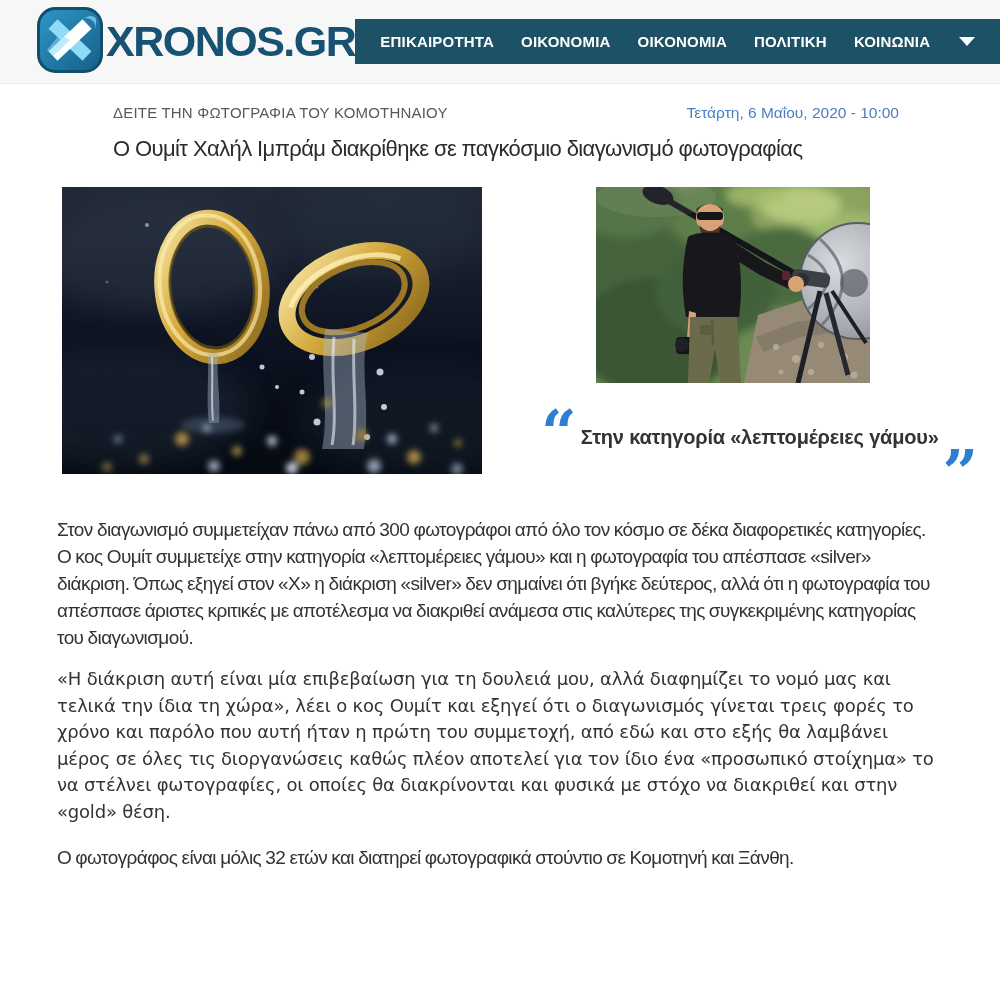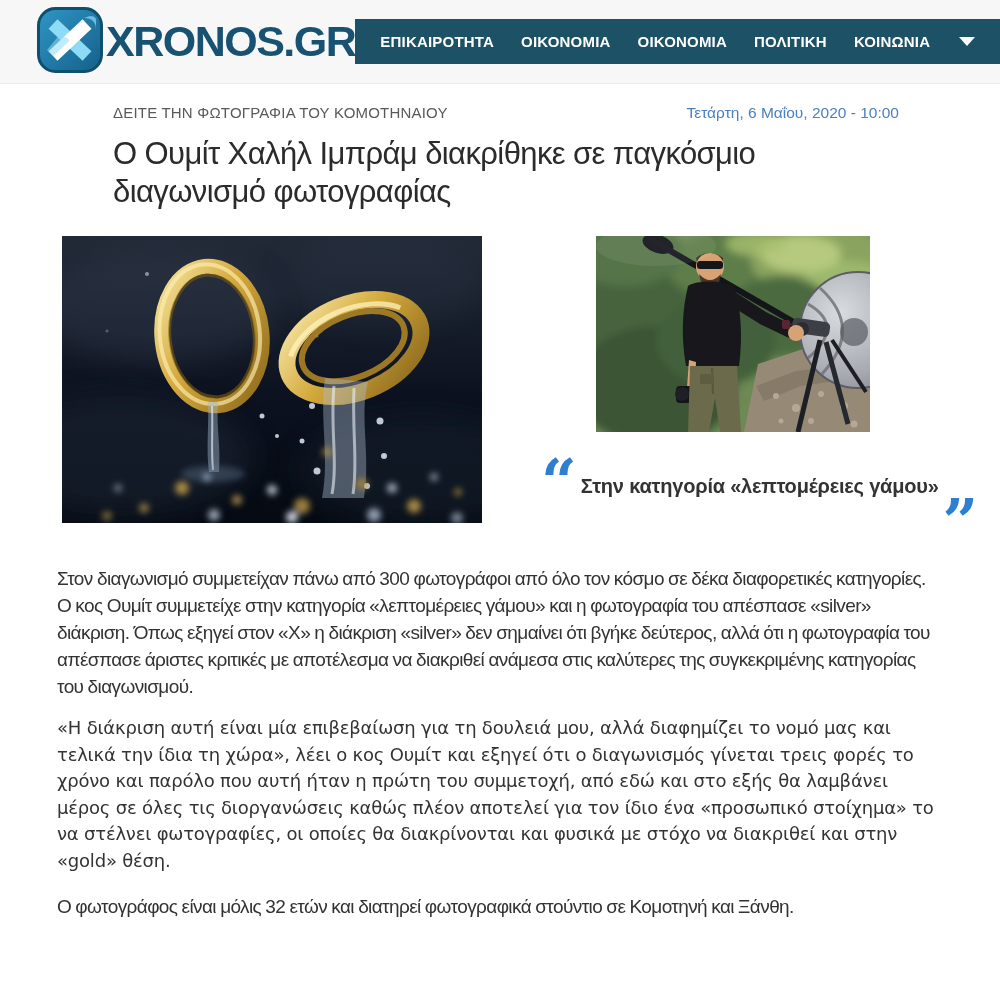--- a/index.html
+++ b/index.html
@@ -35,21 +35,21 @@
   
   .container{ width:886px; margin:0 auto; }
   .meta-row{
     display:flex; justify-content:space-between; align-items:flex-start;
     margin-top:20px; padding:0 44px 0 56px;
   }
   .kicker{ font-size:15px; color:#595959; letter-spacing:.2px; }
   .date{ font-size:15.5px; color:#4a7fc1; }
   .title{
     margin:13px 0 8px; padding:0 90px 0 56px;
-    font-size:31px; line-height:1.23; color:#2b2b2b;
+    font-size:22px; line-height:1.23; color:#2b2b2b;
     letter-spacing:-.6px; font-weight:500;
   }
   .media-row{ position:relative; height:287px; margin-top:25px; }
   .img-left{ position:absolute; left:5px; top:0; width:420px; height:287px; }
   .img-right{ position:absolute; left:539px; top:0; width:274px; height:196px; }
   .img-left svg,.img-right svg{ display:block; width:100%; height:100%; }
   .pull-quote{
     position:absolute; left:484px; top:220px; width:412px;
     display:flex; align-items:flex-start;
   }

